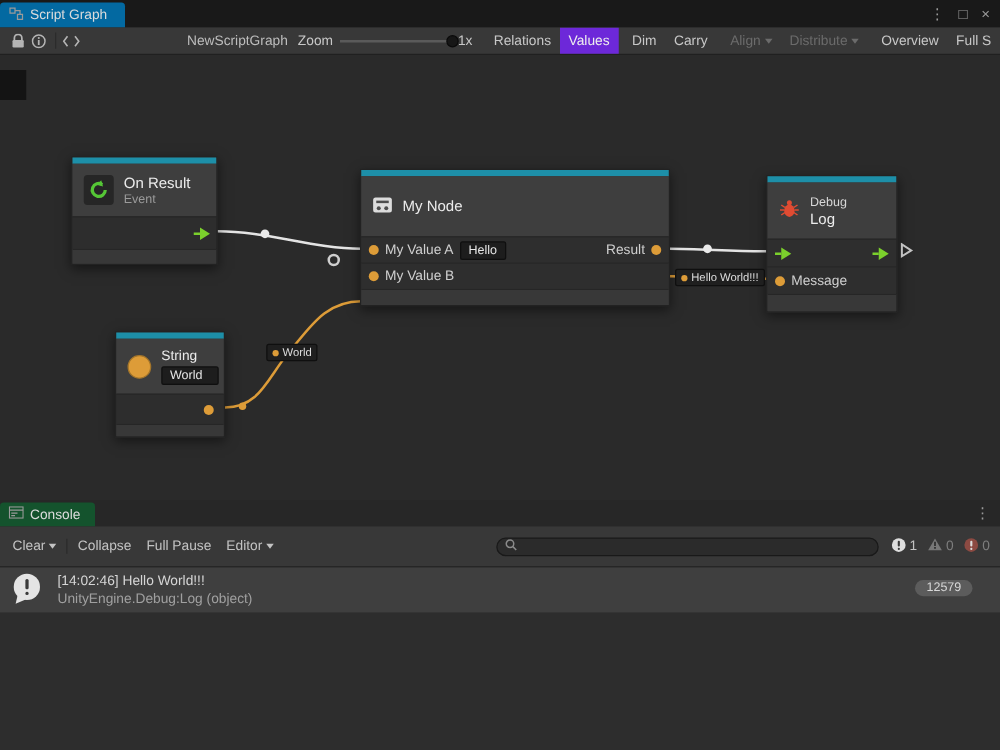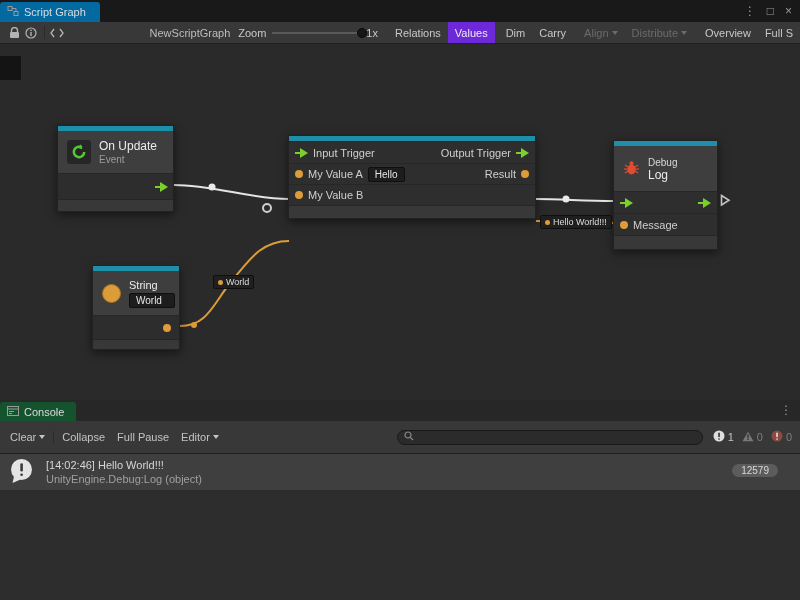--- a/index.html
+++ b/index.html
@@ -177,38 +177,42 @@
     <div class="node" style="left:57px;top:81px;width:117px">
       <div class="stripe"></div>
       <div class="nhead" style="height:42px">
         <span class="iconbox">
           <svg width="18" height="18" viewBox="0 0 18 18">
               <path d="M14.2 9a5.2 5.2 0 1 1-2.4-4.4" fill="none" stroke="#55c636" stroke-width="2.6"></path>
               <path d="M11 1.2 l1.4 5 -5 -1.4 z" fill="#55c636"></path>
             </svg>
         </span>
         <span>
-          <span class="ntitle" style="display:block">On Update</span>
+          <span class="ntitle" style="display:block">On Result</span>
           <span class="nsub" style="display:block">Event</span>
         </span>
       </div>
       <div class="nbody" style="height:26px">
         <span class="tarrow" style="position:absolute;right:5px;top:8px"></span>
       </div>
       <div class="nfoot" style="height:12px"></div>
     </div>
 
     <div class="node" style="left:288px;top:91px;width:248px">
       <div class="stripe"></div>
-      <div class="nrow" style="height:22px">
-        <span class="tarrow"></span>
-        <span class="plabel">Input Trigger</span>
-        <span class="spacer"></span>
-        <span class="plabel">Output Trigger</span>
-        <span class="tarrow"></span>
+      <div class="nhead" style="height:48px">
+        <span>
+          <svg width="16" height="14">
+              <rect x="0.5" y="1" width="15" height="12" rx="2" fill="#dcdcdc"></rect>
+              <rect x="3" y="3.5" width="10" height="2" fill="#4c4c4c"></rect>
+              <circle cx="5" cy="9.5" r="1.6" fill="#4c4c4c"></circle>
+              <circle cx="11" cy="9.5" r="1.6" fill="#4c4c4c"></circle>
+            </svg>
+        </span>
+        <span class="ntitle">My Node</span>
       </div>
       <div class="nrow" style="height:21px">
         <span class="vdot"></span>
         <span class="plabel">My Value A</span>
         <span class="nfield">Hello</span>
         <span class="spacer"></span>
         <span class="plabel">Result</span>
         <span class="vdot"></span>
       </div>
       <div class="nrow" style="height:21px">

